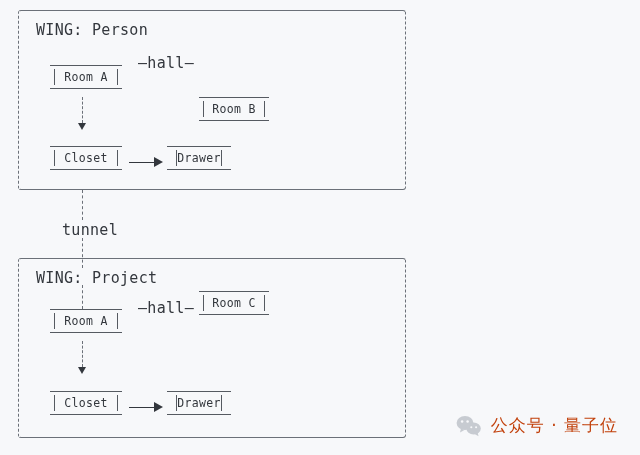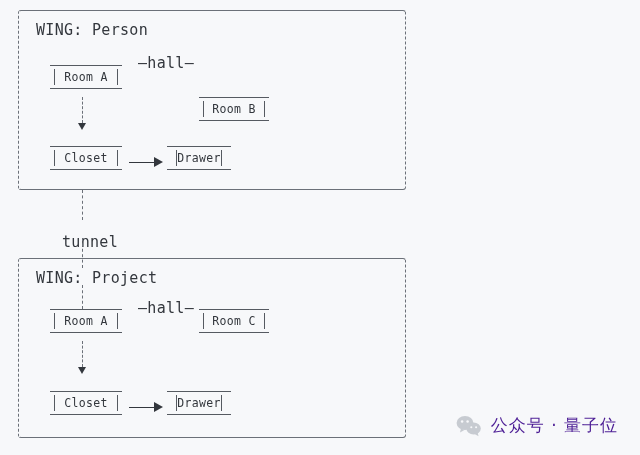--- a/index.html
+++ b/index.html
@@ -115,21 +115,21 @@
   }
 
   
   .watermark {
     position: absolute;
     right: 22px;
     bottom: 18px;
     display: flex;
     align-items: center;
     gap: 9px;
-    color: #4c1d95;
+    color: #c2410c;
     font-family: "DejaVu Sans", "Liberation Sans", sans-serif;
     font-size: 17px;
     letter-spacing: 1px;
     user-select: none;
   }
   .watermark svg { display: block; }
 </style>
 </head>
 <body>
 
@@ -165,38 +165,38 @@
   <div class="hline-solid" style="left:129px; top:162px; width:25px;"></div>
   <div class="arrow-right" style="left:154px; top:157px;"></div>
 
   <div class="node inset" id="p-drawer" style="left:167px; top:146px; width:64px;">
     <span class="rail left"></span>
     <span class="rail right"></span>
     <span class="node-label">Drawer</span>
   </div>
 
   <div class="vline-dashed" style="left:82px; top:190px; height:30px;"></div>
-  <div class="edge-label" style="left:62px; top:233px;">tunnel</div>
+  <div class="edge-label" style="left:62px; top:221px;">tunnel</div>
   <div class="vline-dashed" style="left:82px; top:238px; height:30px;"></div>
 
   <div class="wing" id="wing-project"></div>
 
   <div class="wing-title" style="left:36px; top:269px;">WING: Project</div>
 
   <div class="vline-dashed" style="left:82px; top:285px; height:24px;"></div>
 
   <div class="node" id="q-room-a" style="left:50px; top:309px; width:72px;">
     <span class="rail left"></span>
     <span class="rail right"></span>
     <span class="node-label">Room A</span>
   </div>
 
   <div class="edge-label" style="left:138px; top:299px;">—hall—</div>
 
-  <div class="node" id="q-room-c" style="left:199px; top:309px; width:70px;text-align:right;">
+  <div class="node" id="q-room-c" style="left:199px; top:291px; width:70px;text-align:right;">
     <span class="rail left"></span>
     <span class="rail right"></span>
     <span class="node-label">Room C</span>
   </div>
 
   <div class="vline-dashed" style="left:82px; top:341px; height:26px;"></div>
   <div class="arrow-down" style="left:78px; top:367px;"></div>
 
   <div class="node" id="q-closet" style="left:50px; top:391px; width:72px;">
     <span class="rail left"></span>

